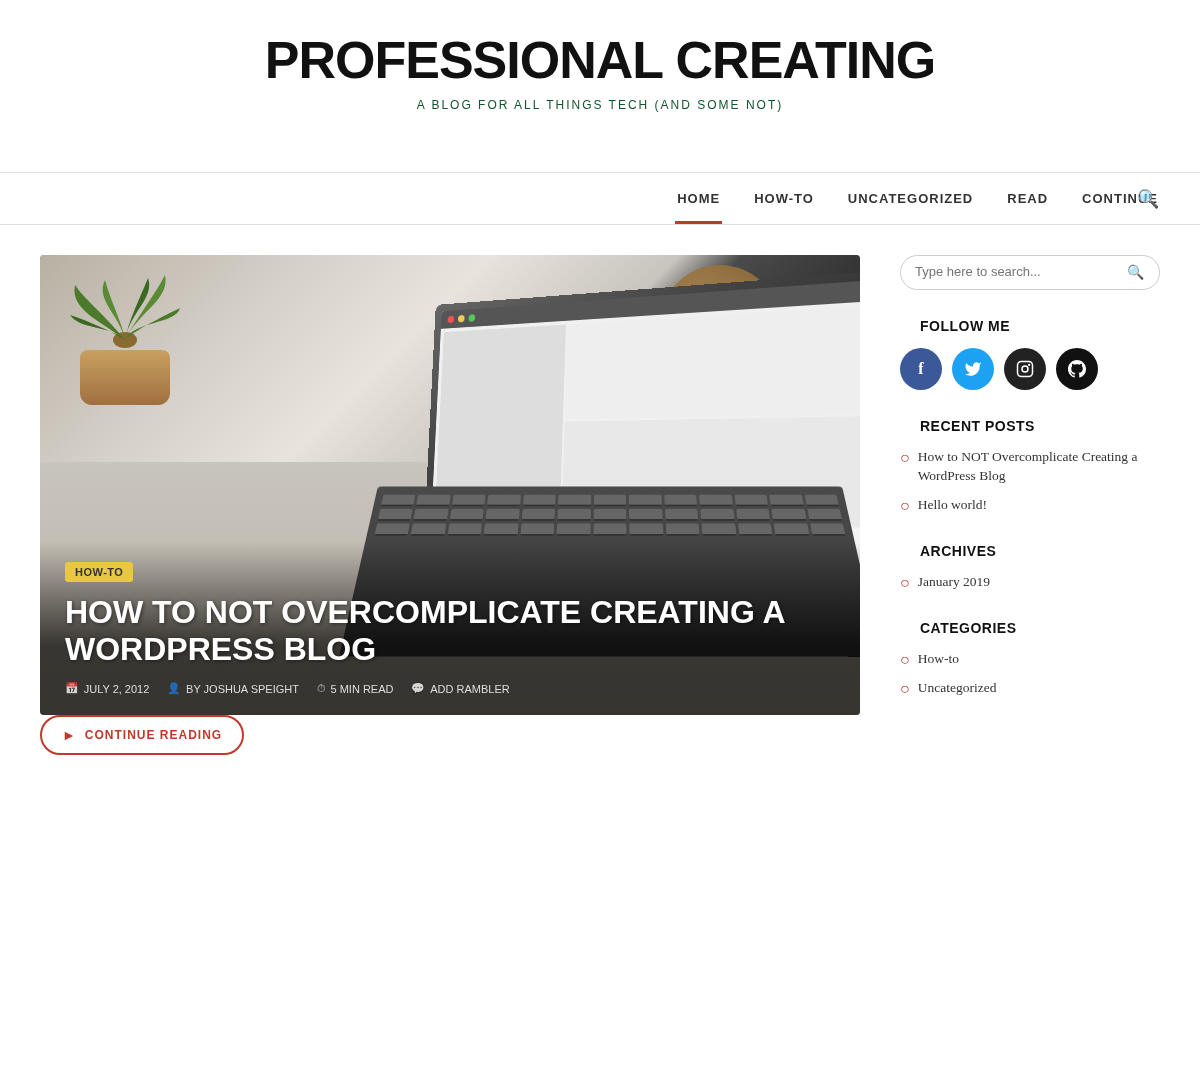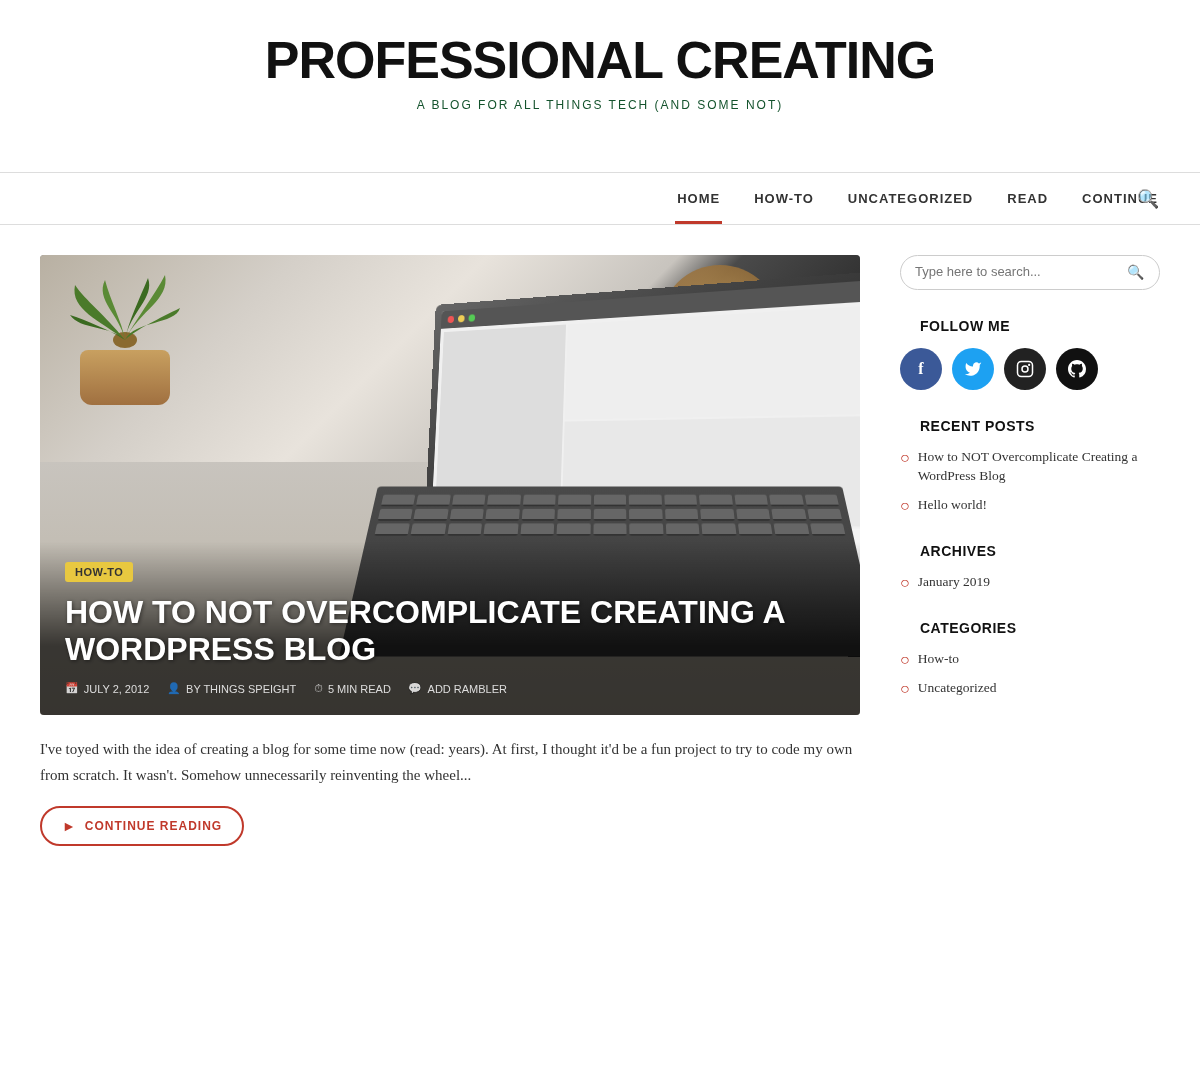--- a/index.html
+++ b/index.html
@@ -463,36 +463,35 @@
       <div class="image-overlay">
         <div class="post-category-badge">HOW-TO</div>
         <h2 class="post-title-overlay">HOW TO NOT OVERCOMPLICATE CREATING A WORDPRESS BLOG</h2>
         <div class="post-meta">
           <div class="post-meta-item">
             <span class="meta-icon">📅</span>
             <span>JULY 2, 2012</span>
           </div>
           <div class="post-meta-item">
             <span class="meta-icon">👤</span>
-            <span>BY THINGS SPEIGHT</span>
+            <span>BY JOSHUA SPEIGHT</span>
           </div>
           <div class="post-meta-item">
             <span class="meta-icon">⏱</span>
             <span>5 MIN READ</span>
           </div>
           <div class="post-meta-item">
             <span class="meta-icon">💬</span>
             <span>ADD RAMBLER</span>
           </div>
         </div>
       </div>
     </div>
 
     
-    <p class="post-excerpt">I've toyed with the idea of creating a blog for some time now (read: years). At first, I thought it'd be a fun project to try to code my own from scratch. It wasn't. Somehow unnecessarily reinventing the wheel...</p>
 
     
     <button class="continue-reading-btn">
       <span class="btn-arrow">►</span>
       <span>CONTINUE READING</span>
     </button>
 
   </main>
 
   <aside class="sidebar">

